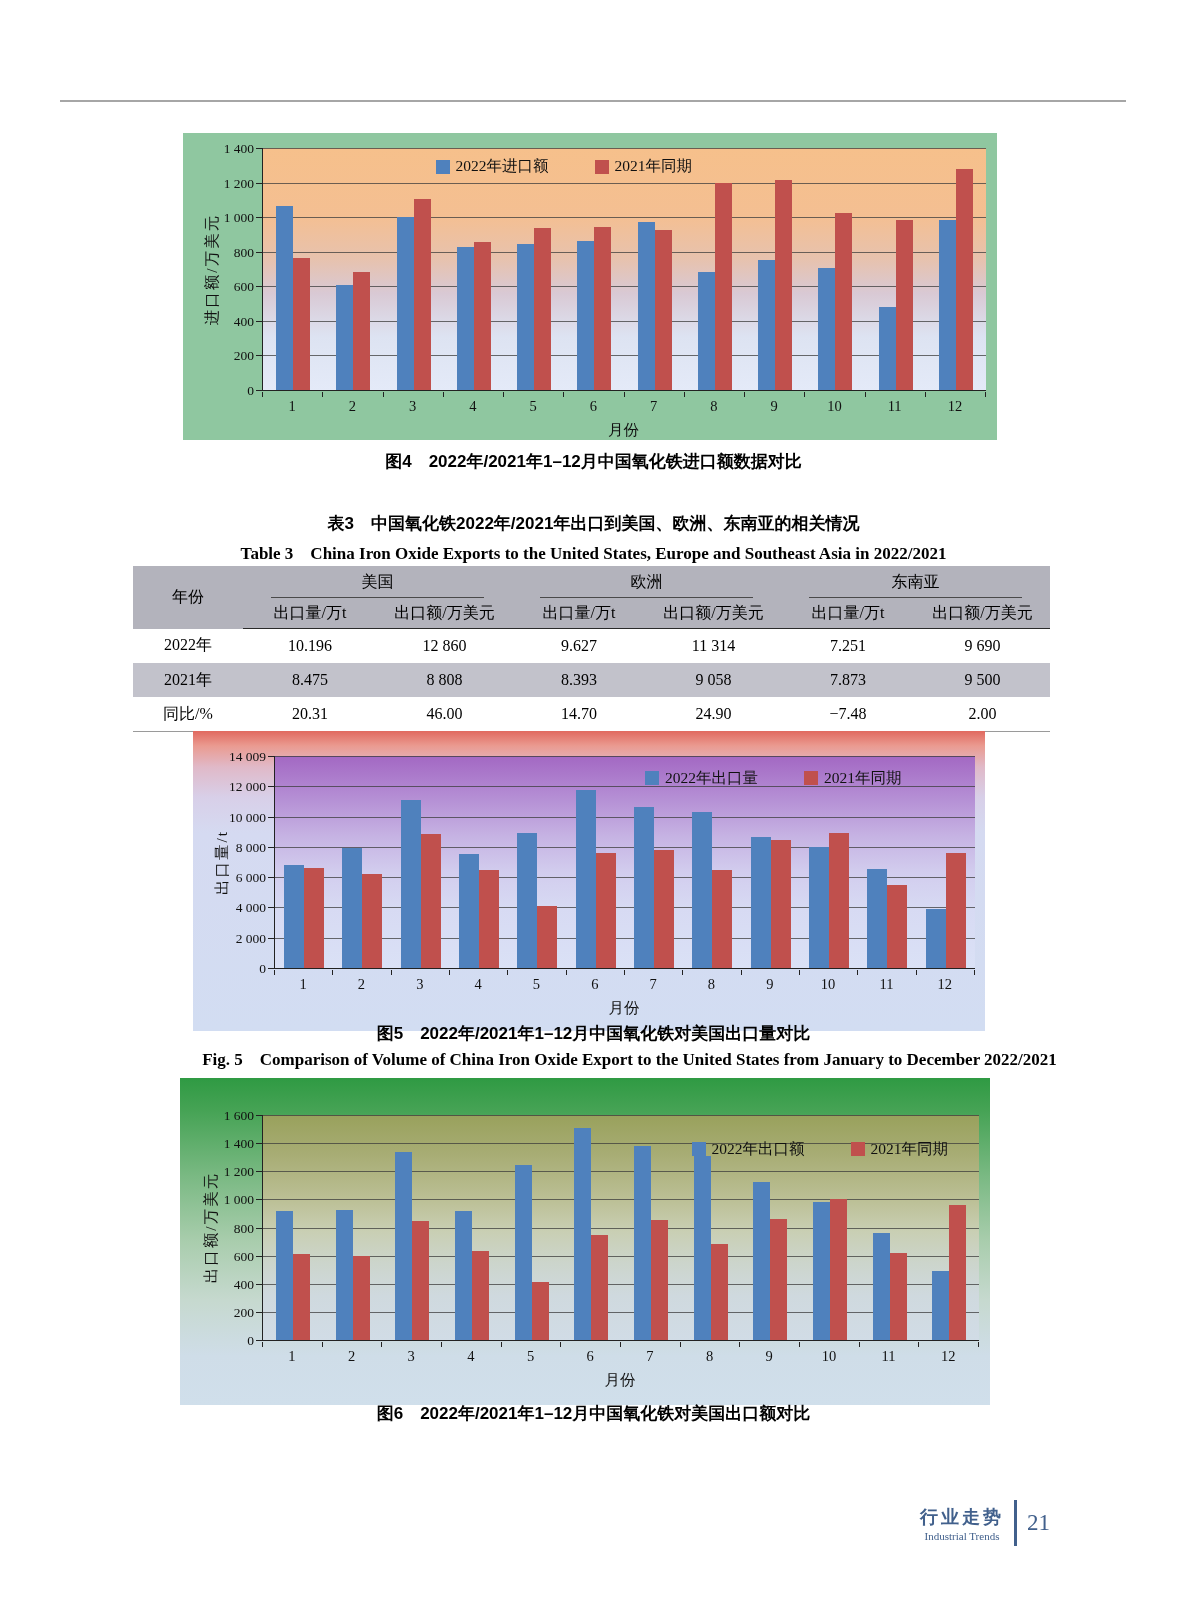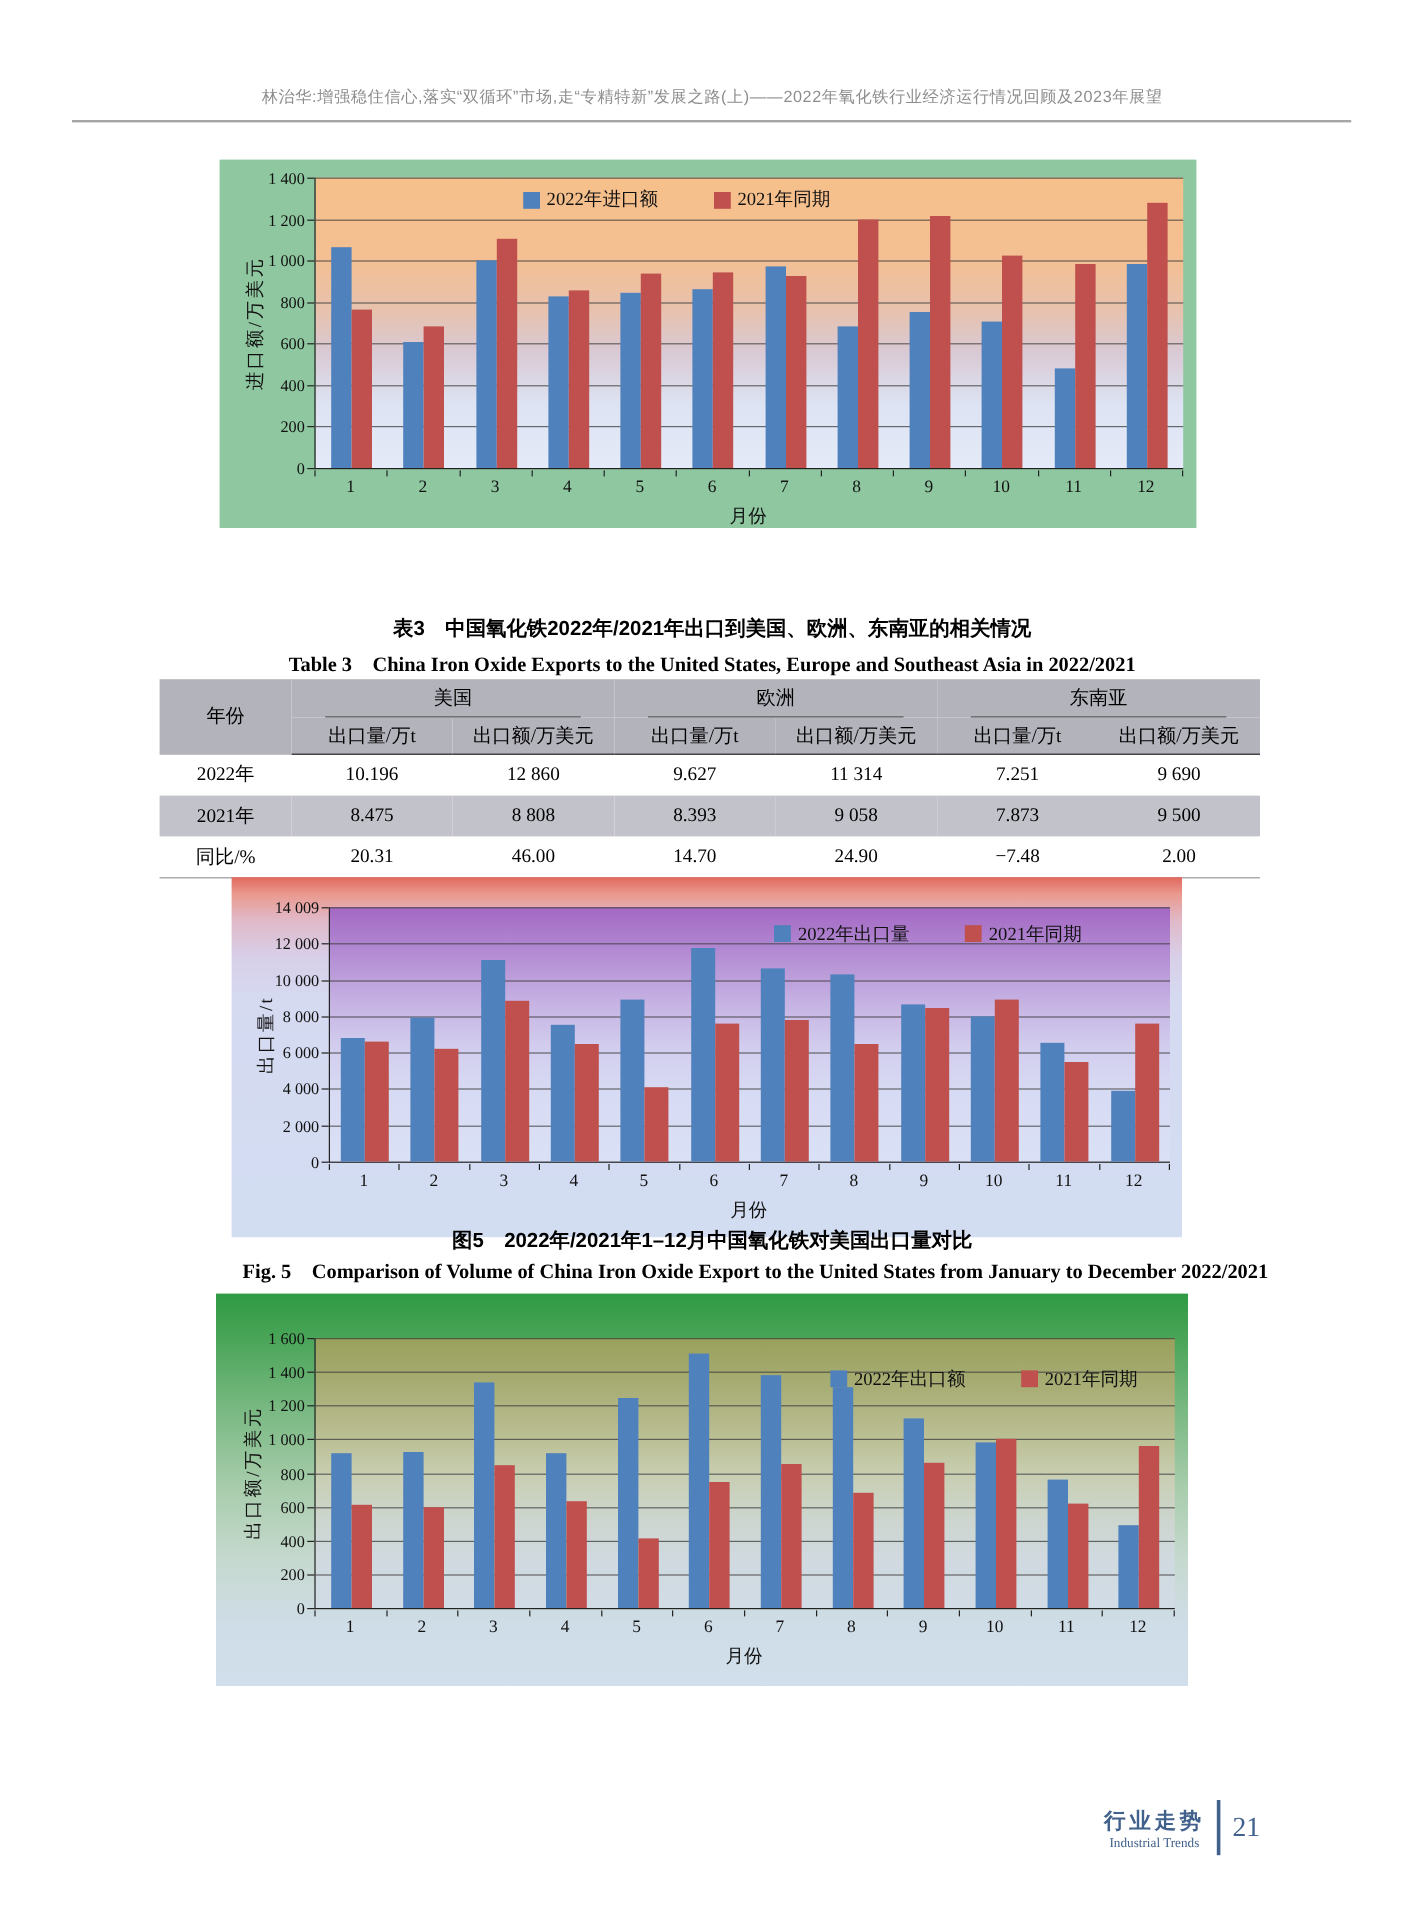--- a/index.html
+++ b/index.html
@@ -57,21 +57,20 @@
   .footer-cn{font-family:"Liberation Sans","DejaVu Sans",sans-serif;font-weight:bold;font-size:18px;letter-spacing:3px;}
   .footer-en{font-family:"Liberation Serif","DejaVu Serif",serif;font-size:11px;margin-top:1px;}
   .footer-bar{width:3px;height:46px;background:#41608c;}
   .footer-page{font-size:23px;}
 </style>
 </head>
 <body>
 
 <div class="page">
 
-  <div class="doc-header">林治华:增强稳住信心,落实“双循环”市场,走“专精特新”发展之路(上)——2022年氧化铁行业经济运行情况回顾及2023年展望</div>
   <div class="header-rule"></div>
 
   <div id="fig4-chart" class="chart-panel panel-fig4-chart">
       <div class="plot plotbg-fig4-chart" style="left: 79px; top: 15px; width: 723px; height: 242px;">
         <div class="grid" style="top: 207.429px;"></div>
         <div class="grid" style="top: 172.857px;"></div>
         <div class="grid" style="top: 138.286px;"></div>
         <div class="grid" style="top: 103.714px;"></div>
         <div class="grid" style="top: 69.1429px;"></div>
         <div class="grid" style="top: 34.5714px;"></div>
@@ -179,20 +178,21 @@
           <span class="legend-swatch" style="background: rgb(79, 129, 189);"></span>
           <span>2022年进口额</span>
         </div>
         <div class="legend-item">
           <span class="legend-swatch" style="background: rgb(192, 80, 77);"></span>
           <span>2021年同期</span>
         </div>
       </div>
     </div>
 
+  <div class="cap-cn" style="top:450px;">图4　2022年/2021年1–12月中国氧化铁进口额数据对比</div>
 
   <div class="cap-cn" style="top:512px;">表3　中国氧化铁2022年/2021年出口到美国、欧洲、东南亚的相关情况</div>
   <div class="cap-en" style="top:542px;">Table 3　China Iron Oxide Exports to the United States, Europe and Southeast Asia in 2022/2021</div>
 
   <table class="tbl" id="table3">
     <colgroup>
       <col style="width:110px;">
         <col style="width:134px;">
         <col style="width:135px;">
       <col style="width:134px;">
@@ -490,20 +490,21 @@
           <span class="legend-swatch" style="background: rgb(79, 129, 189);"></span>
           <span>2022年出口额</span>
         </div>
         <div class="legend-item">
           <span class="legend-swatch" style="background: rgb(192, 80, 77);"></span>
           <span>2021年同期</span>
         </div>
       </div>
     </div>
 
+  <div class="cap-cn" style="top:1402px;">图6　2022年/2021年1–12月中国氧化铁对美国出口额对比</div>
 
   <div class="footer">
     <div class="footer-text">
       <div class="footer-cn">行业走势</div>
       <div class="footer-en">Industrial Trends</div>
     </div>
     <div class="footer-bar"></div>
     <div class="footer-page">21</div>
   </div>
 

